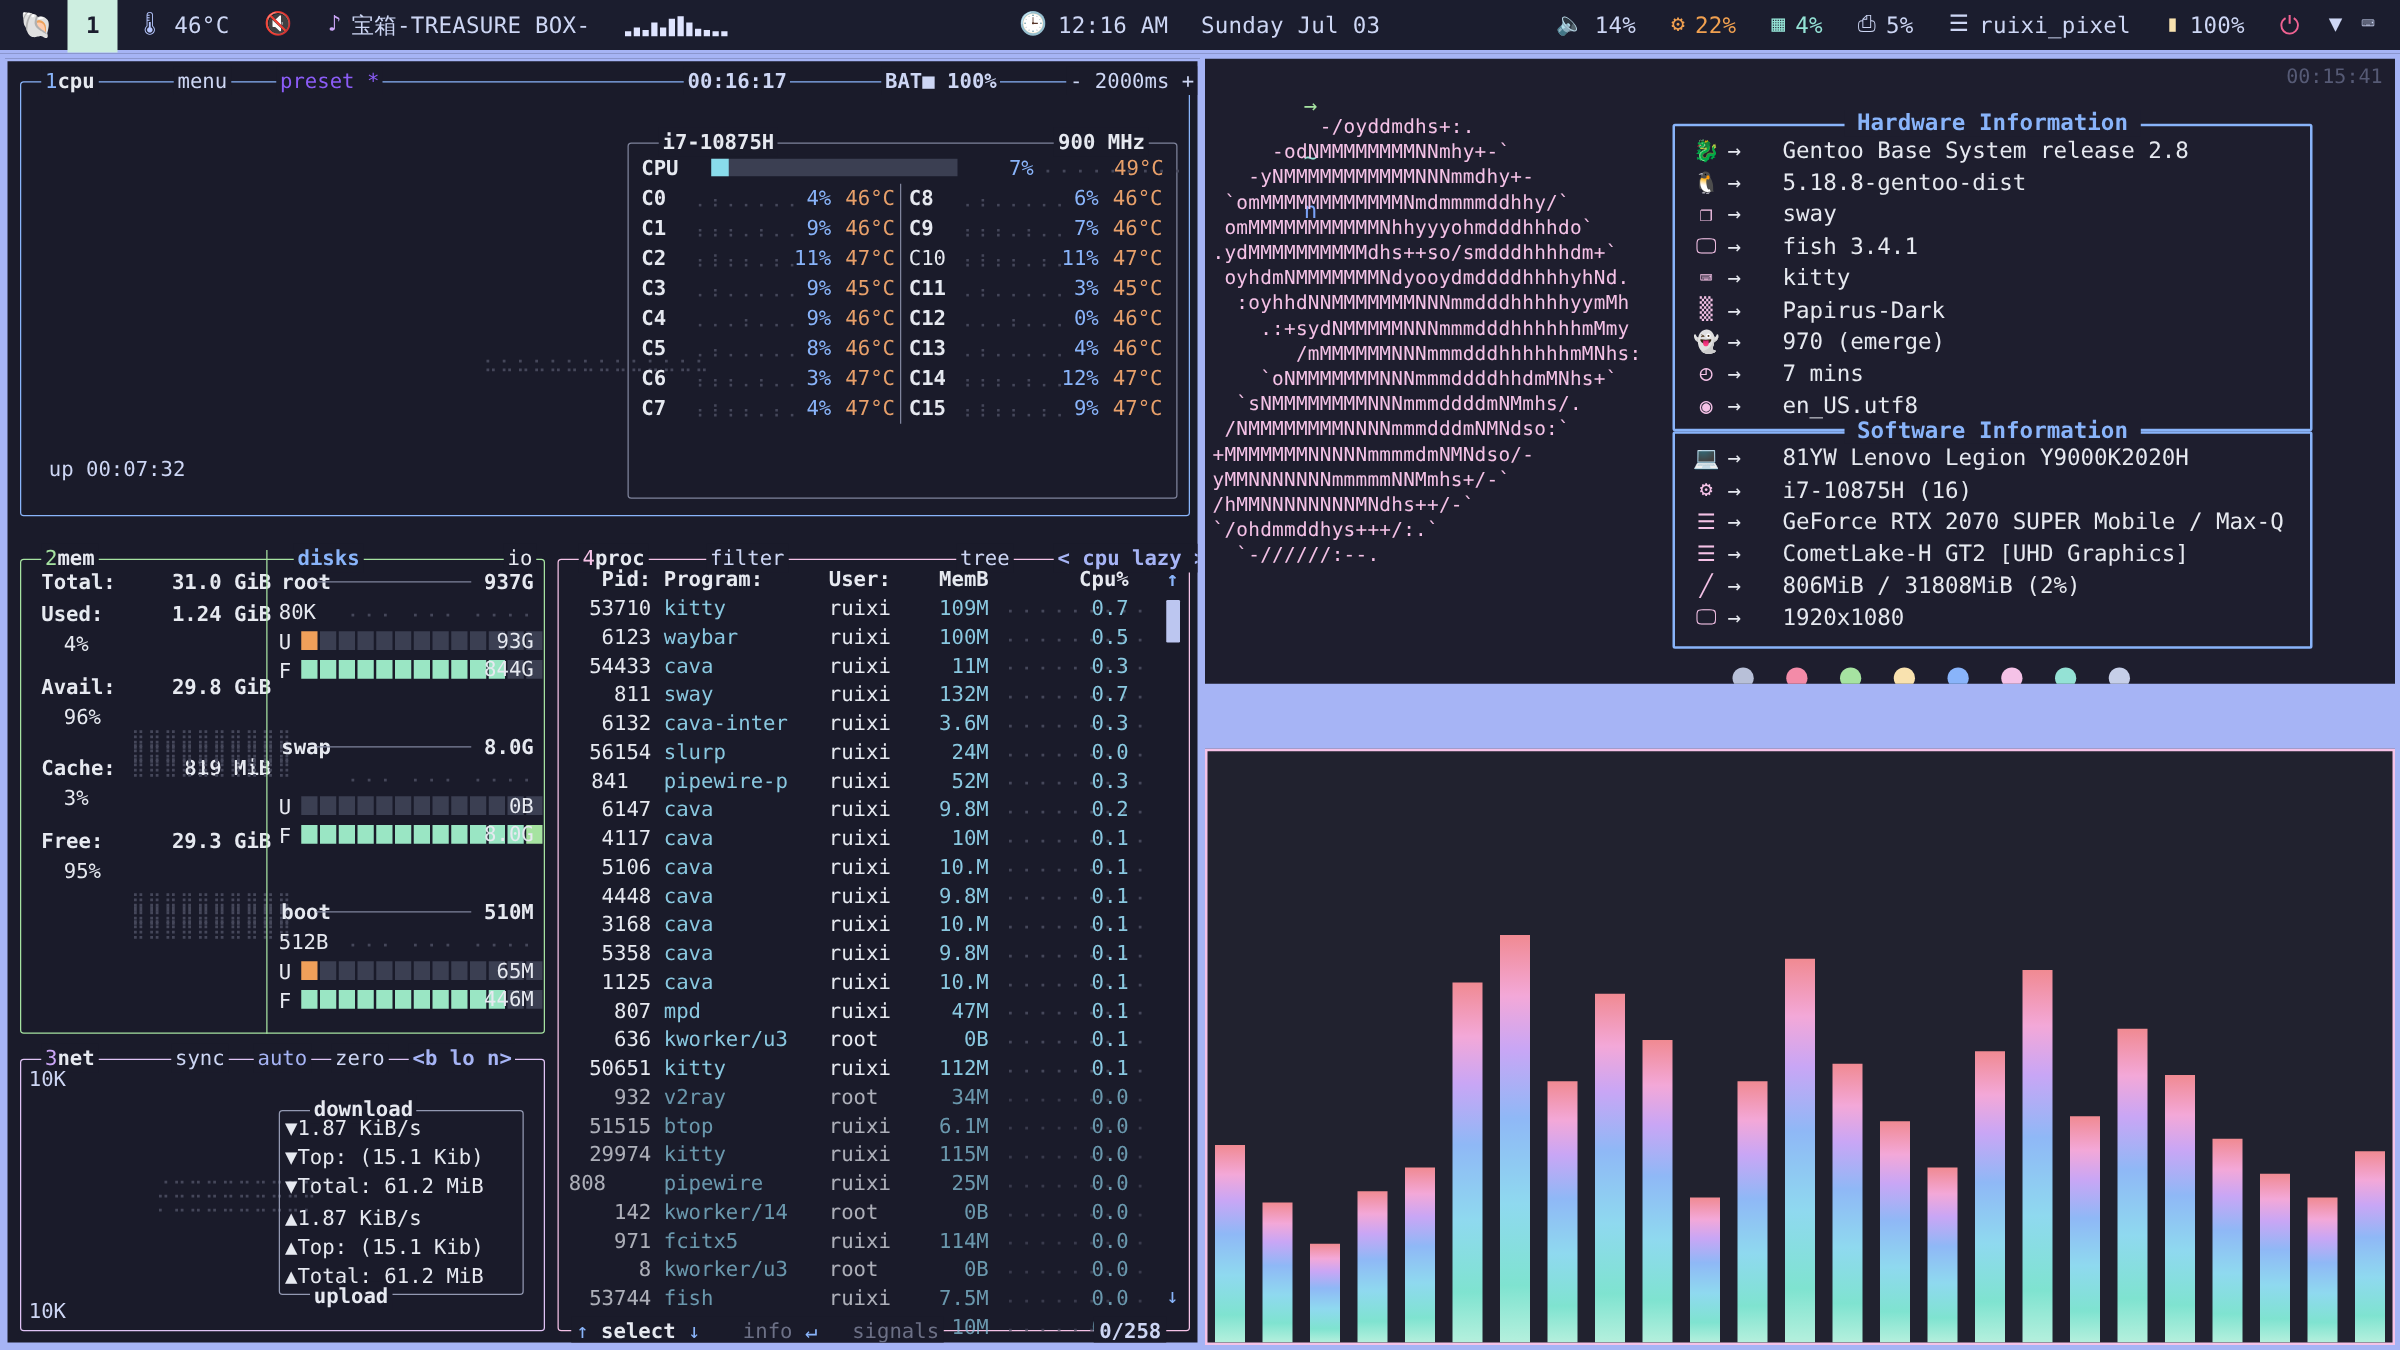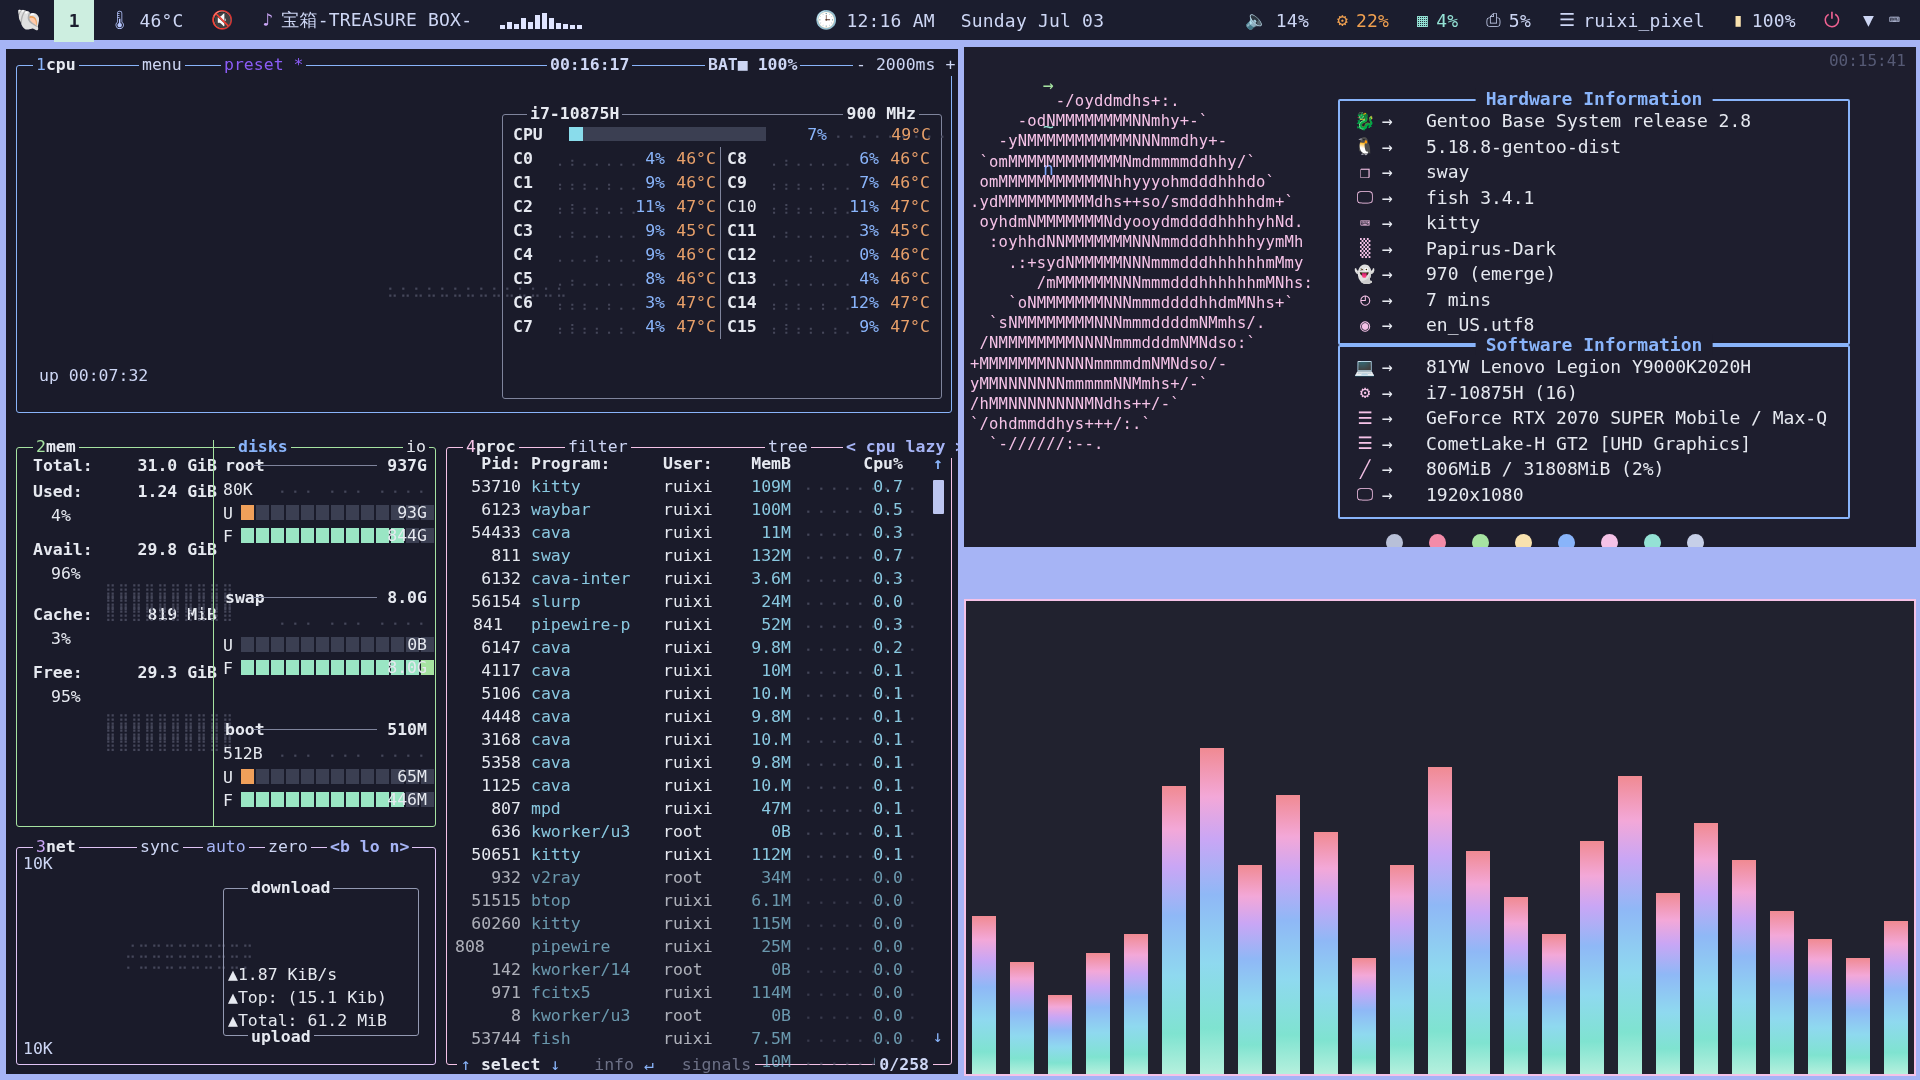--- a/index.html
+++ b/index.html
@@ -500,20 +500,25 @@
       <span class="bx-title" style="left:310px;color:#a6b4f5;font-weight:bold">&lt;b lo n&gt;</span>
       <span class="lbl" style="left:6px;top:4px">10K</span>
       <span class="lbl" style="left:6px;bottom:4px">10K</span>
       <div class="graphdots" style="left:108px;top:90px">⠠⠤⠤⠤⠤⠤⠤⠤⠤⠤
 ⠤⠤⠤⠤⠤⠤⠤⠤⠤⠤
 ⠄⠤⠤⠤⠤⠤⠤⠤⠤⠄</div>
 
       <div class="bx" style="left:206px;top:40px;width:196px;height:148px;border-color:#9399b2">
         <span class="bx-title" style="left:24px;font-weight:bold;color:#e6e9f0">download</span>
         <span class="bx-title" style="left:24px;top:auto;bottom:-13px;font-weight:bold;color:#e6e9f0">upload</span>
+        <div id="net-dl" style="position:absolute;left:4px;top:2px">
+            <div style="height: 23px; white-space: nowrap; font-size: 16.5px;"><span class="white">▼</span><span class="white">1.87 KiB/s</span></div>
+            <div style="height: 23px; white-space: nowrap; font-size: 16.5px;"><span class="white">▼</span><span class="white">Top: (15.1 Kib)</span></div>
+            <div style="height: 23px; white-space: nowrap; font-size: 16.5px;"><span class="white">▼</span><span class="white">Total: 61.2 MiB</span></div>
+          </div>
         <div id="net-ul" style="position:absolute;left:4px;top:74px">
             <div style="height: 23px; white-space: nowrap; font-size: 16.5px;"><span class="white">▲</span><span class="white">1.87 KiB/s</span></div>
             <div style="height: 23px; white-space: nowrap; font-size: 16.5px;"><span class="white">▲</span><span class="white">Top: (15.1 Kib)</span></div>
             <div style="height: 23px; white-space: nowrap; font-size: 16.5px;"><span class="white">▲</span><span class="white">Total: 61.2 MiB</span></div>
           </div>
       </div>
     </div>
 
     <div class="bx" style="left:440px;top:398px;width:506px;height:618px;border-color:#f5c2e7">
       <span class="bx-title" style="left:16px">
@@ -679,21 +684,21 @@
             </div>
             <div style="position: relative; height: 23px; opacity: 0.72;">
               <span style="position:absolute;left:0;width:66px;text-align:right" class="white">51515</span>
               <span style="position:absolute;left:76px" class="cyan">btop</span>
               <span style="position:absolute;left:208px" class="white">ruixi</span>
               <span style="position:absolute;left:282px;width:54px;text-align:right" class="cyan">6.1M</span>
               <span class="graphdots" style="left:350px;top:6px">⠄⠄⠄⠄⠄⠄⠄⠄⠄</span>
               <span style="position:absolute;left:404px;width:44px;text-align:right" class="cyan">0.0</span>
             </div>
             <div style="position: relative; height: 23px; opacity: 0.72;">
-              <span style="position:absolute;left:0;width:66px;text-align:right" class="white">60260</span>
+              <span style="position:absolute;left:0;width:66px;text-align:right" class="white">29974</span>
               <span style="position:absolute;left:76px" class="cyan">kitty</span>
               <span style="position:absolute;left:208px" class="white">ruixi</span>
               <span style="position:absolute;left:282px;width:54px;text-align:right" class="cyan">115M</span>
               <span class="graphdots" style="left:350px;top:6px">⠄⠄⠄⠄⠄⠄⠄⠄⠄</span>
               <span style="position:absolute;left:404px;width:44px;text-align:right" class="cyan">0.0</span>
             </div>
             <div style="position: relative; height: 23px; opacity: 0.72;">
               <span style="position:absolute;left:0;width:66px;text-align:left" class="white">808</span>
               <span style="position:absolute;left:76px" class="cyan">pipewire</span>
               <span style="position:absolute;left:208px" class="white">ruixi</span>

